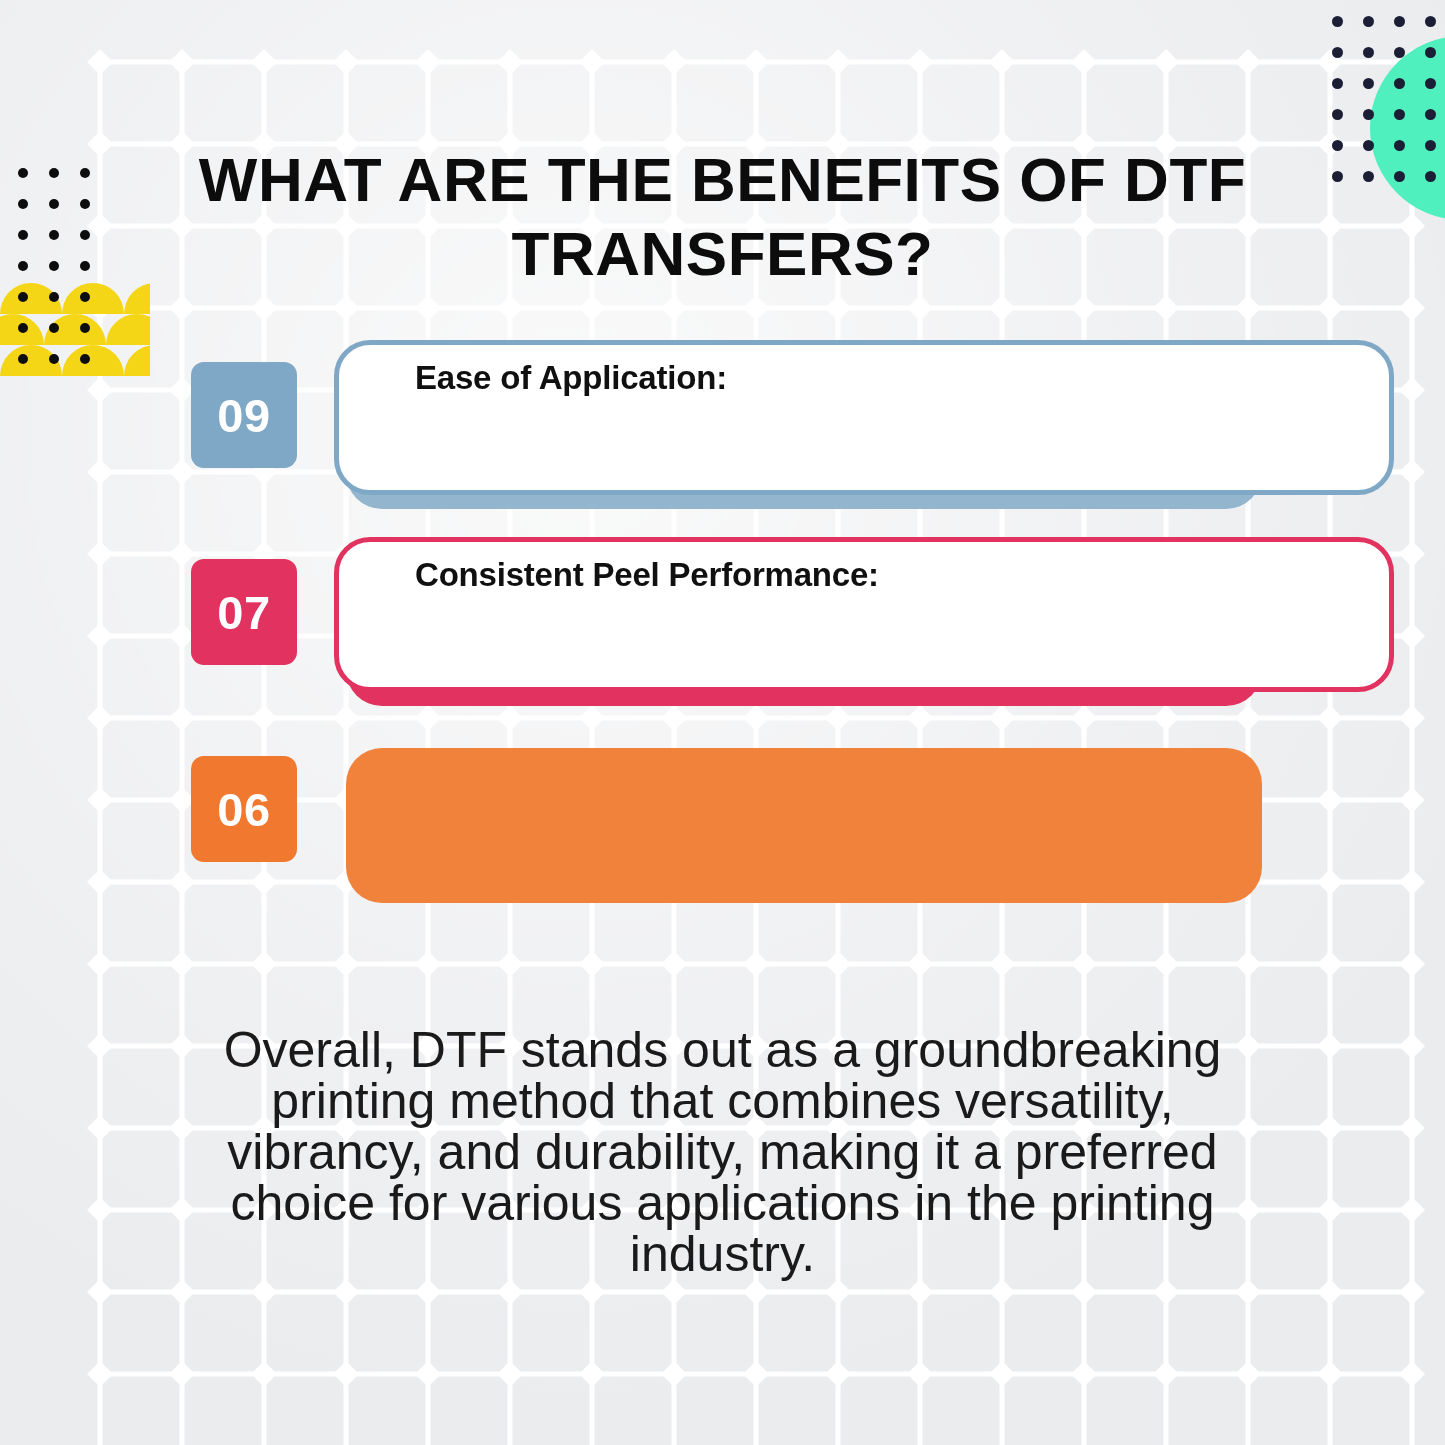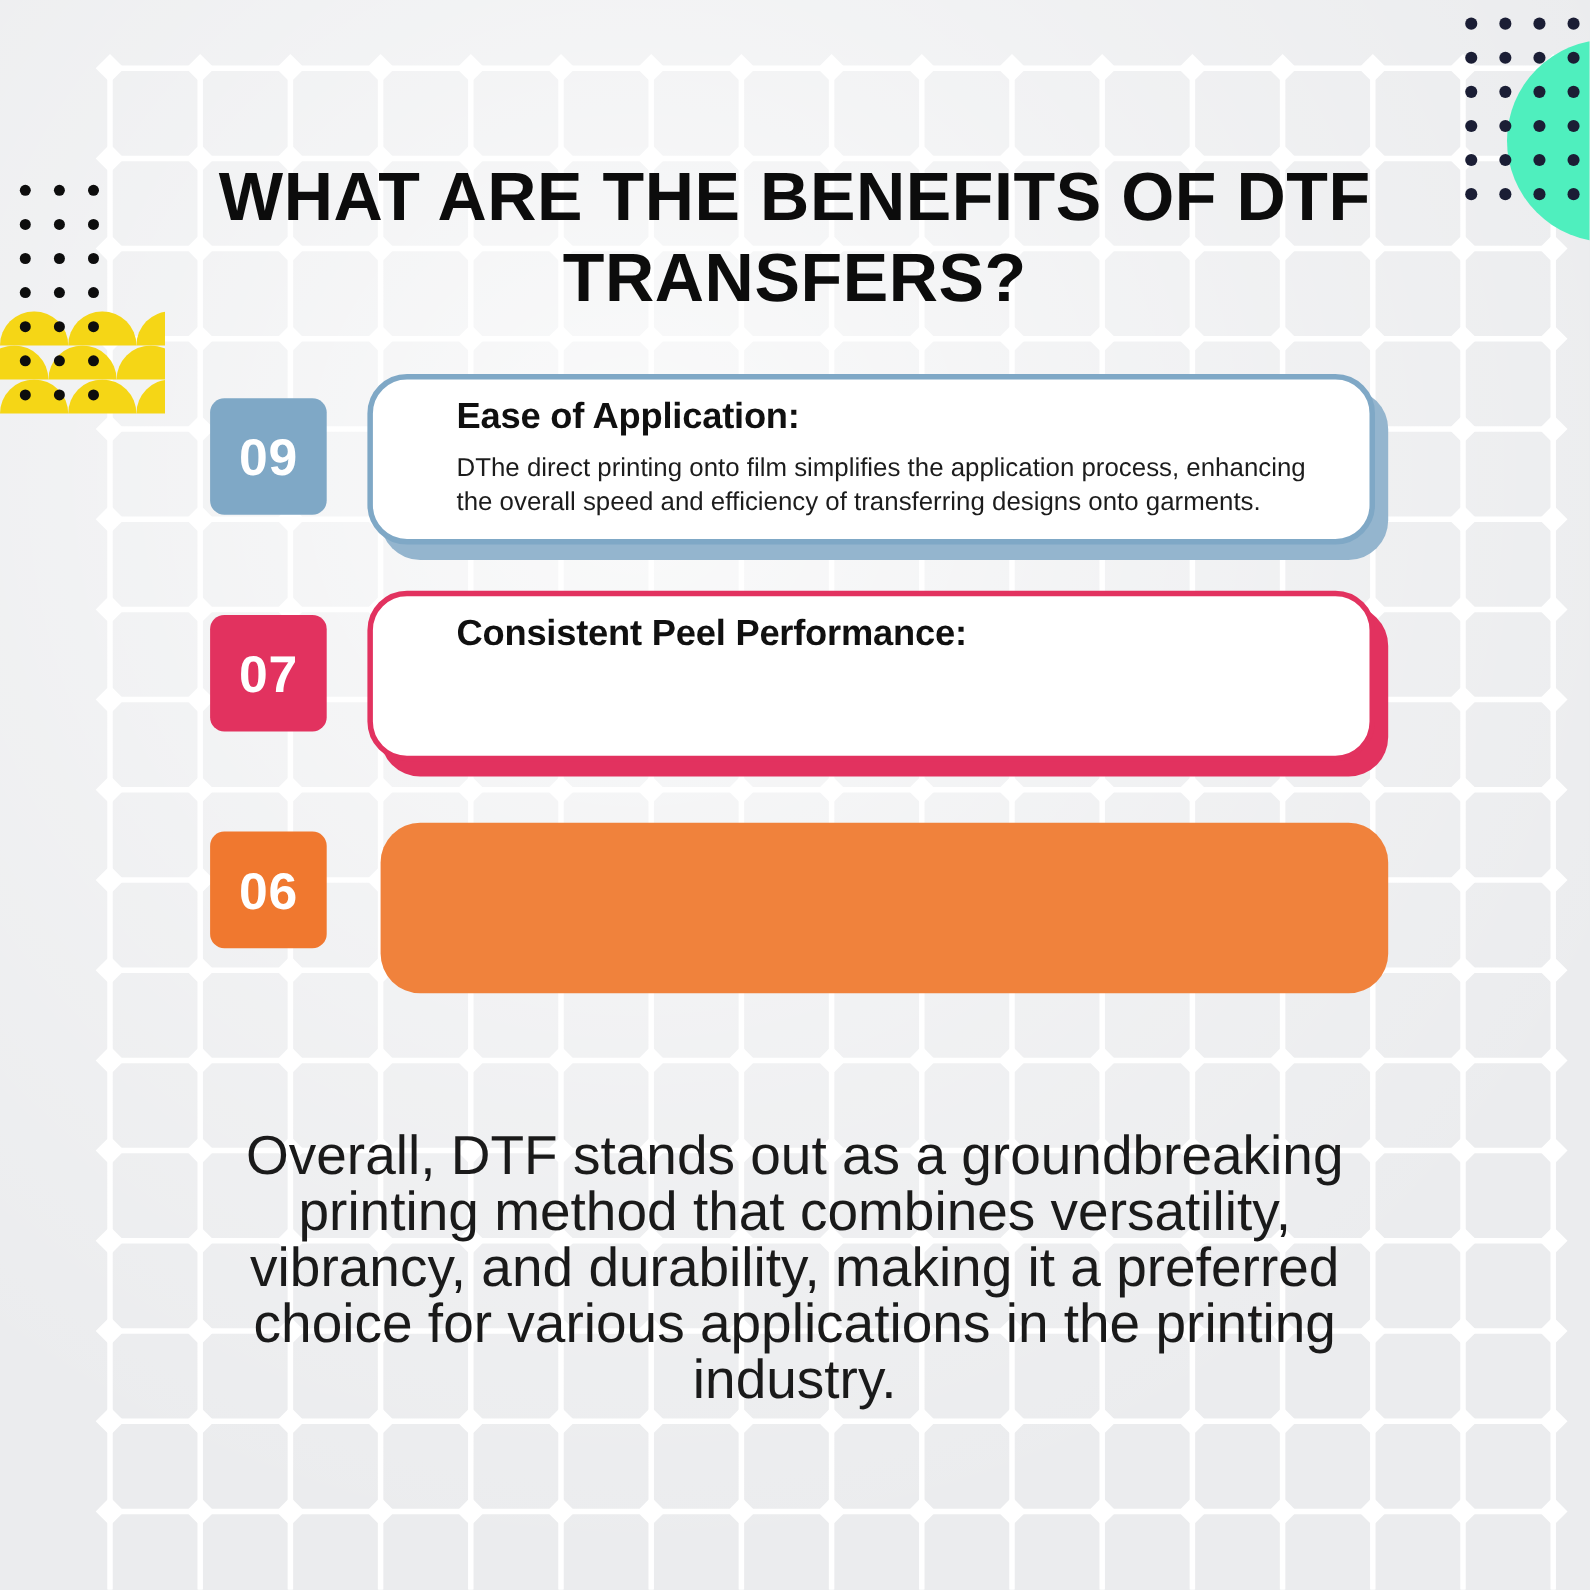--- a/index.html
+++ b/index.html
@@ -111,21 +111,21 @@
     align-items: center;
     justify-content: center;
     letter-spacing: 0.5px;
     z-index: 1;
   }
 
   .card {
     position: absolute;
     left: 334px;
     top: 0;
-    width: 916px;
+    width: 1060px;
     height: 155px;
     background: #FFFFFF;
     border-radius: 36px;
     border-style: solid;
     border-width: 5px;
     z-index: 2;
   }
 
   
   .card-shadow {
@@ -595,21 +595,20 @@
 <div id="content">
 
   <h1 id="page-title">WHAT ARE THE BENEFITS OF DTF TRANSFERS?</h1>
 
   <div id="benefit-list">
       <div class="benefit-row" style="top: 340px;">
         <div class="card-shadow" style="background: rgb(148, 181, 206);"></div>
         <div class="badge" style="background: rgb(127, 168, 198);">09</div>
         <div class="card" style="border-color: rgb(127, 168, 198);">
           <div class="card-title">Ease of Application:</div>
-          <div class="card-body">DThe direct printing onto film simplifies the application process, enhancing the overall speed and efficiency of transferring designs onto garments.</div>
         </div>
       </div>
       <div class="benefit-row" style="top: 537px;">
         <div class="card-shadow" style="background: rgb(226, 50, 95);"></div>
         <div class="badge" style="background: rgb(226, 50, 95);">07</div>
         <div class="card" style="border-color: rgb(226, 50, 95);">
           <div class="card-title">Consistent Peel Performance:</div>
         </div>
       </div>
       <div class="benefit-row" style="top: 734px;">

